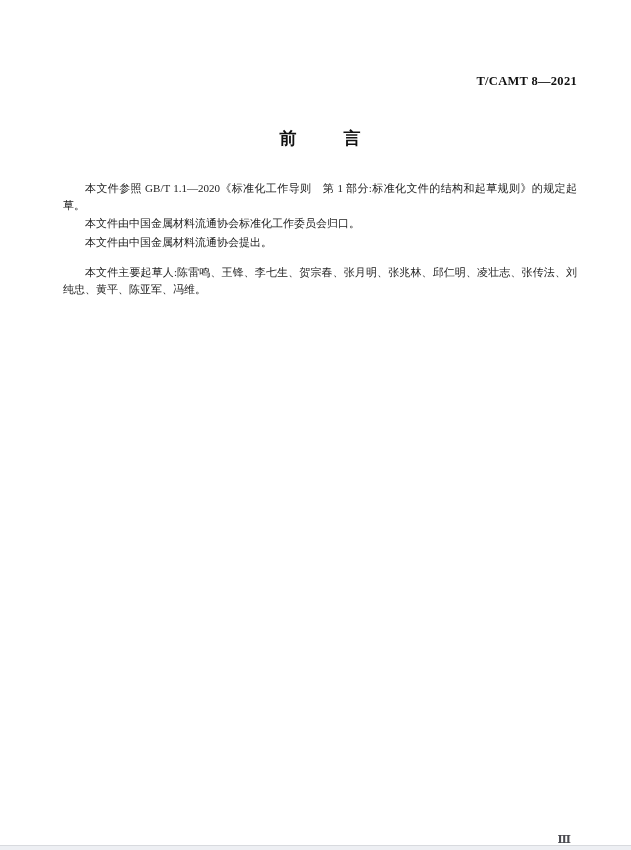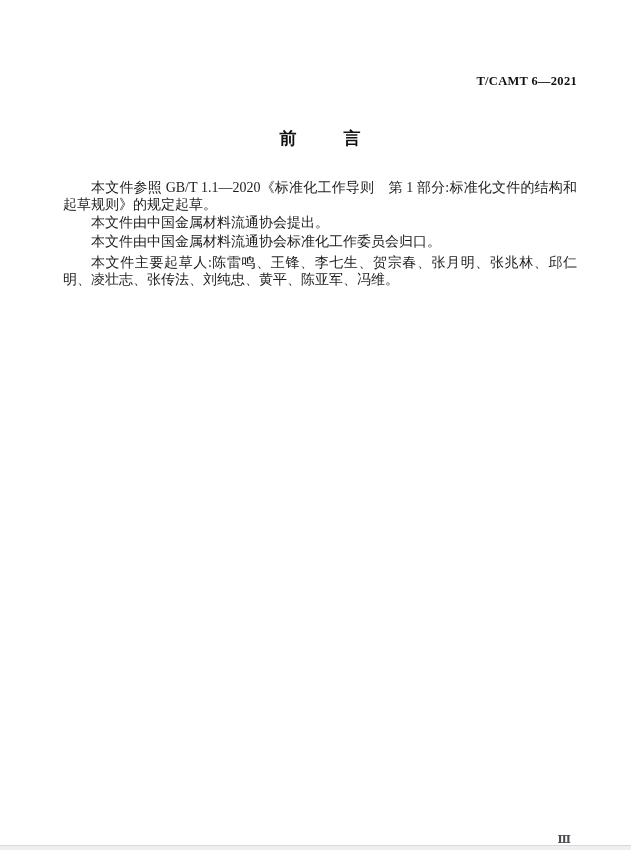--- a/index.html
+++ b/index.html
@@ -37,32 +37,32 @@
     font-size: 17px;
     font-weight: bold;
     color: #111;
     line-height: 1.1;
   }
   .content {
     position: absolute;
     top: 180px;
     left: 63px;
     width: 514px;
-    font-size: 14px;
+    font-size: 11px;
     line-height: 16.6px;
     text-align: justify;
     color: #1c1c1c;
   }
   .content p {
     text-indent: 2em;
     margin-bottom: 2px;
     word-break: break-all;
   }
   .content p.last-para {
-    margin-top: 5px;
+    margin-top: 14px;
   }
   .page-number {
     position: absolute;
     top: 833px;
     right: 61px;
     font-size: 11px;
     color: #4a4a50;
     font-weight: bold;
     letter-spacing: -1px;
   }
@@ -74,31 +74,31 @@
     height: 5px;
     background: #edeff3;
     border-top: 1px solid #d8dade;
   }
 </style>
 </head>
 <body>
 
 <div class="page">
 
-  <div class="header-code">T/CAMT 6—2021</div>
+  <div class="header-code">T/CAMT 8—2021</div>
 
   <div class="doc-title">
     <span>前</span>
     <span>言</span>
   </div>
 
   <div class="content">
     <p>本文件参照 GB/T 1.1—2020《标准化工作导则　第 1 部分:标准化文件的结构和起草规则》的规定起草。</p>
+    <p>本文件由中国金属材料流通协会标准化工作委员会归口。</p>
     <p>本文件由中国金属材料流通协会提出。</p>
-    <p>本文件由中国金属材料流通协会标准化工作委员会归口。</p>
     <p class="last-para">本文件主要起草人:陈雷鸣、王锋、李七生、贺宗春、张月明、张兆林、邱仁明、凌壮志、张传法、刘纯忠、黄平、陈亚军、冯维。</p>
   </div>
 
   <div class="page-number">Ⅲ</div>
 
   <div class="bottom-strip"></div>
 
 </div>
 
 </body></html>

